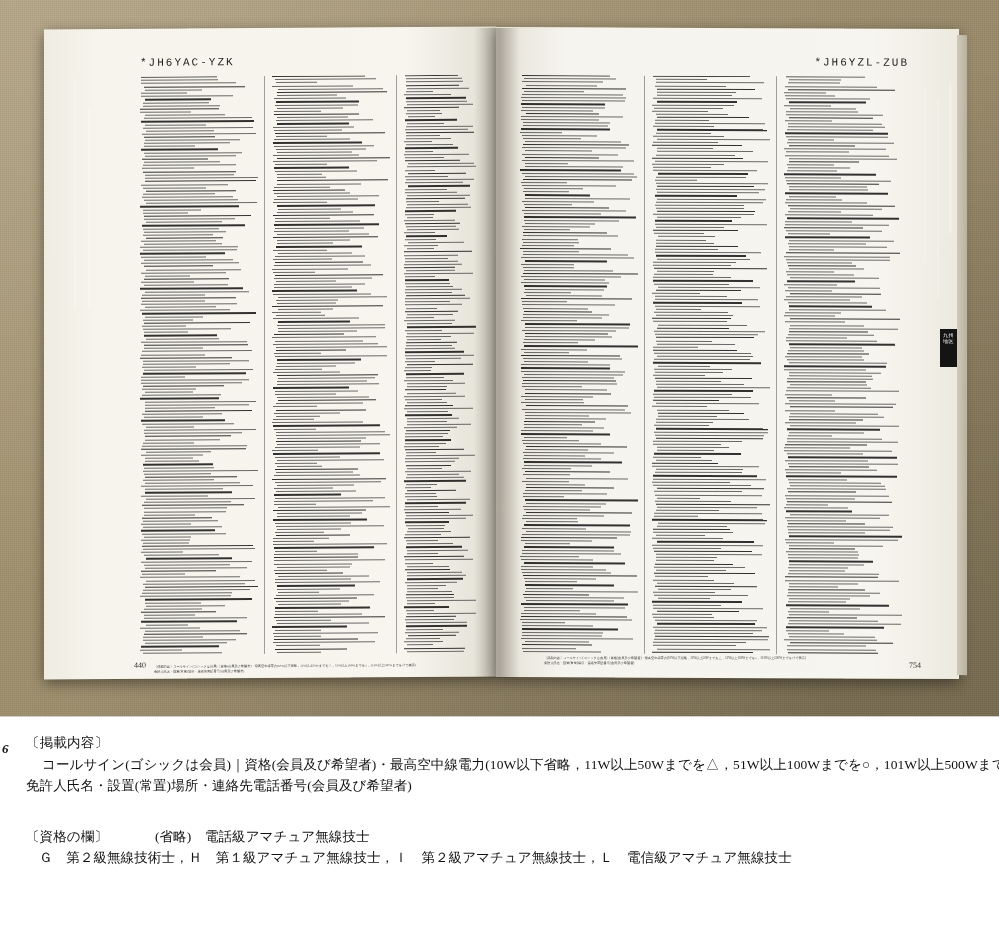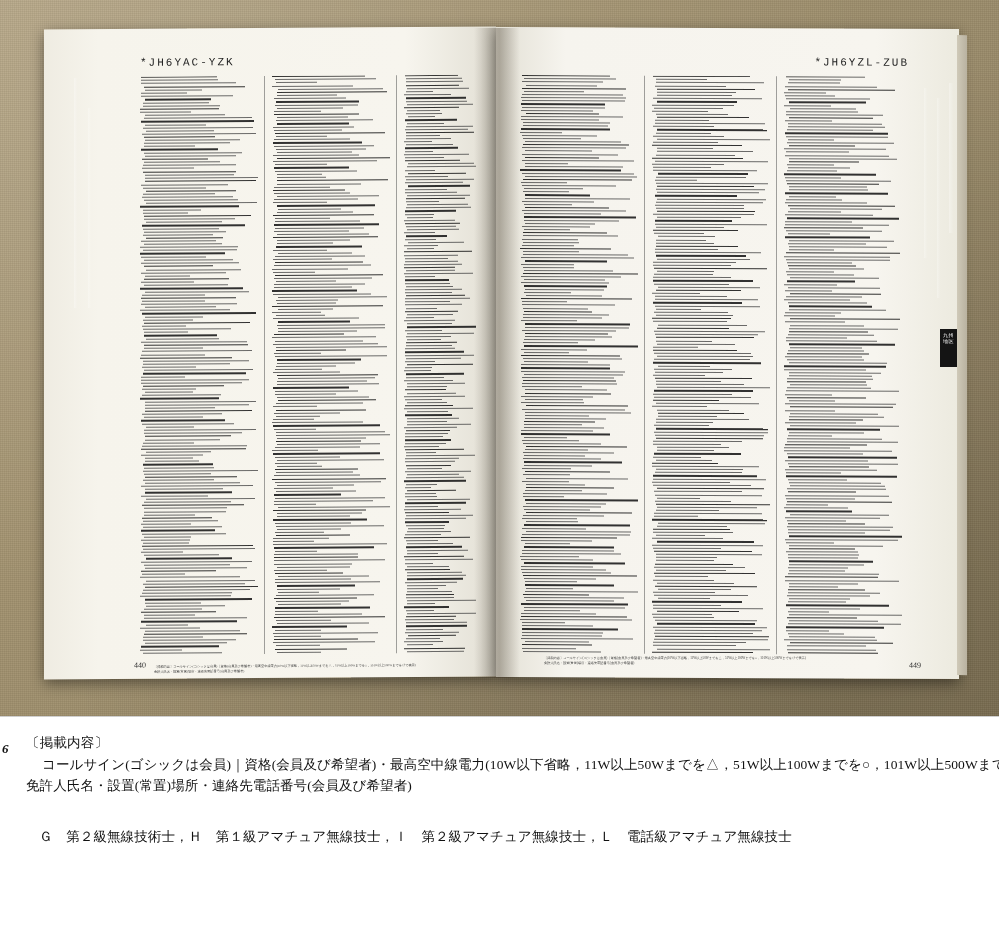--- a/index.html
+++ b/index.html
@@ -1345,21 +1345,21 @@
             <div class="tline" style="width: 55.5px; margin-left: 4.2px;"></div>
             <div class="tline" style="width: 86.4px; margin-left: 4.7px;"></div>
             <div class="tline" style="width: 92.7px; margin-left: 0.1px;"></div>
             <div class="tline sep" style="width: 103.7px; margin-left: 5.5px;"></div>
             <div class="tline" style="width: 79.5px; margin-left: 2.7px;"></div>
             <div class="tline" style="width: 88.6px; margin-left: 3px;"></div>
             <div class="tline sep" style="width: 90px; margin-left: 4px;"></div>
           </div>
         </div>
       <div class="index-tab">九州<br>地区</div>
-      <div class="page-num pnum-right">449</div>
+      <div class="page-num pnum-right">754</div>
       <div class="page-edge-r"></div>
     </div>
 
     <div class="foot-note fn-right" style="position:absolute;bottom:12px;left:500px;">
       <div>〔掲載内容〕コールサイン(ゴシックは会員)｜資格(会員及び希望者)・最高空中線電力(10W以下省略，11W以上50Wまでを△，51W以上100Wまでを○，101W以上500Wまでを◎で表示)</div>
       <div>免許人氏名・設置(常置)場所・連絡先電話番号(会員及び希望者)</div>
     </div>
 
     <div class="gutter-shadow"></div>
 
@@ -1374,15 +1374,20 @@
 <div class="caption-area">
   <div class="cap-marker">6</div>
 
   <div class="cap-block cap-b1">
     <div class="cap-title">〔掲載内容〕</div>
     <div class="cap-line cap-indent">コールサイン(ゴシックは会員)｜資格(会員及び希望者)・最高空中線電力(10W以下省略，11W以上50Wまでを△，51W以上100Wまでを○，101W以上500Wまでを◎で表示)</div>
     <div class="cap-line">免許人氏名・設置(常置)場所・連絡先電話番号(会員及び希望者)</div>
   </div>
 
   <div class="cap-block cap-b2">
-    <div class="cap-line cap-indent2">Ｇ　第２級無線技術士，Ｈ　第１級アマチュア無線技士，Ｉ　第２級アマチュア無線技士，Ｌ　電話級アマチュア無線技士</div>
+    <div class="cap-line">
+      <span>〔資格の欄〕</span>
+      <span style="display:inline-block;width:40px;"></span>
+      <span>(省略)　電話級アマチュア無線技士</span>
+    </div>
+    <div class="cap-line cap-indent2">Ｇ　第２級無線技術士，Ｈ　第１級アマチュア無線技士，Ｉ　第２級アマチュア無線技士，Ｌ　電信級アマチュア無線技士</div>
   </div>
 </div>
 
 </body></html>

